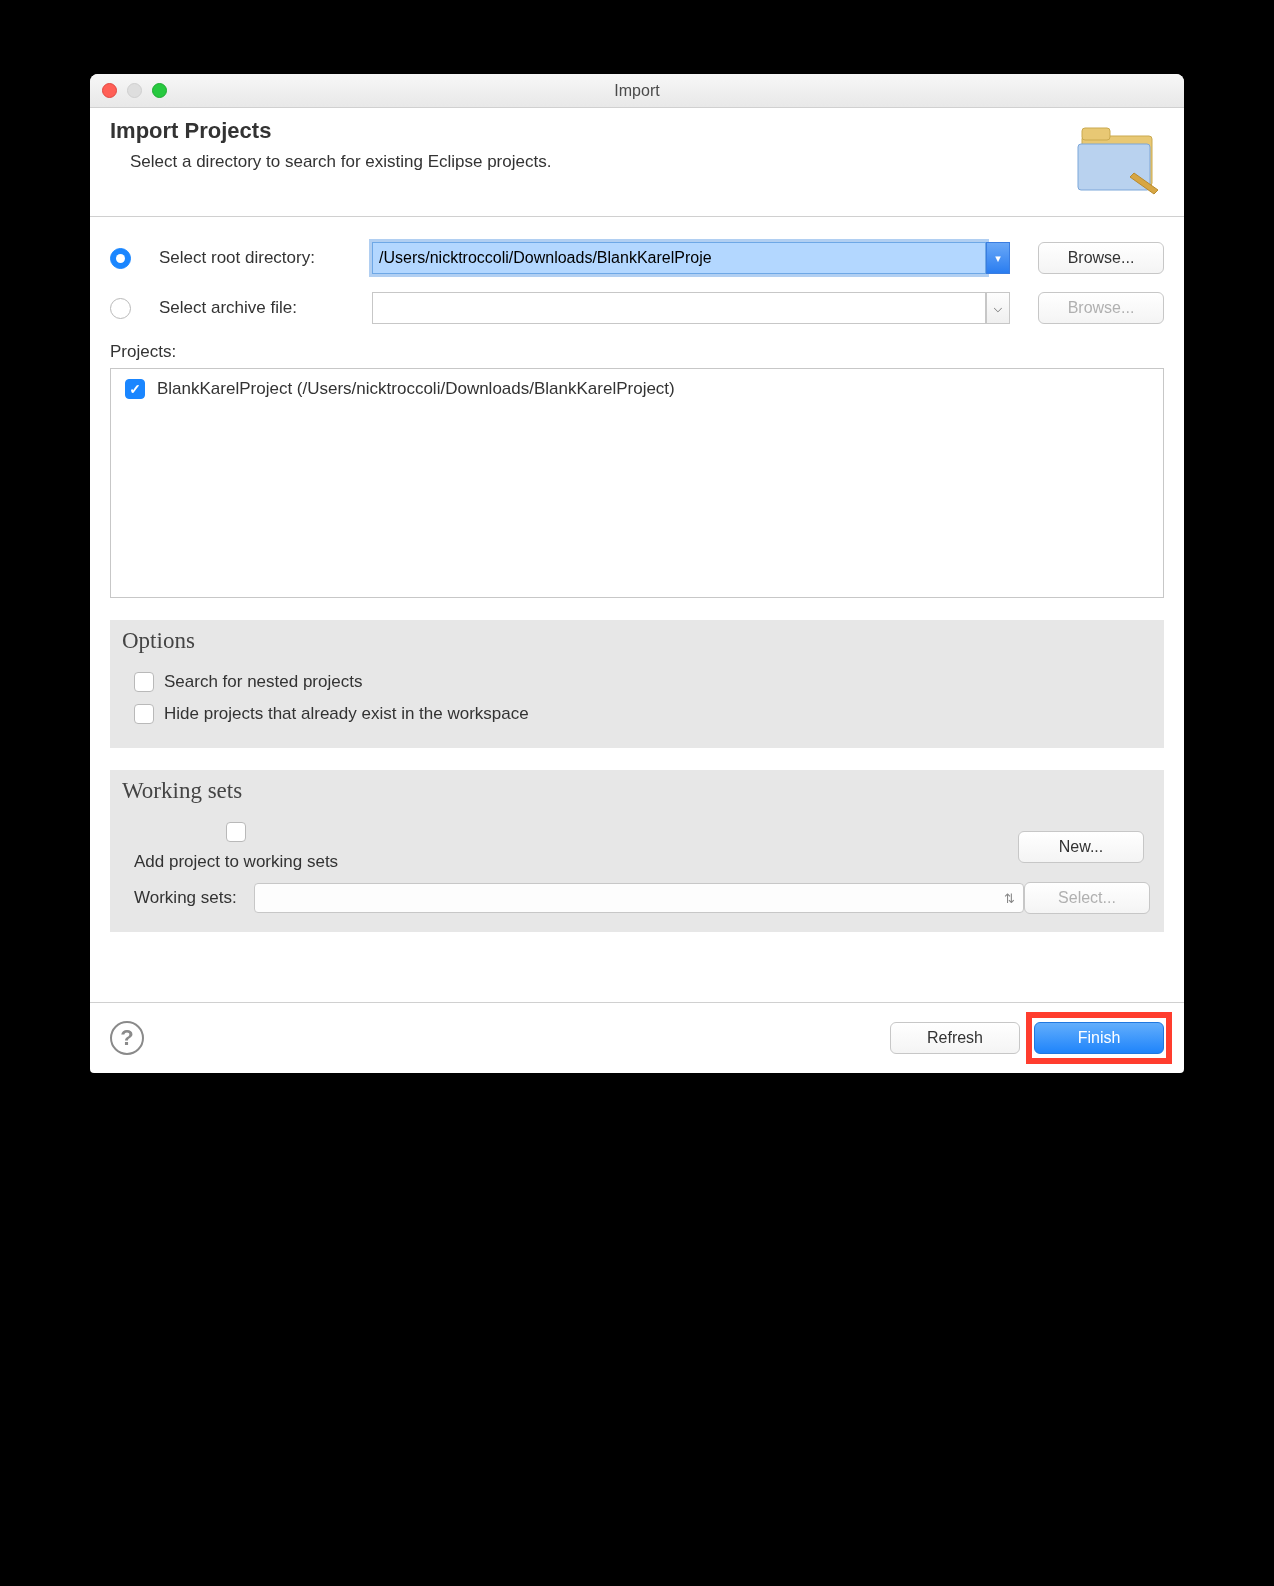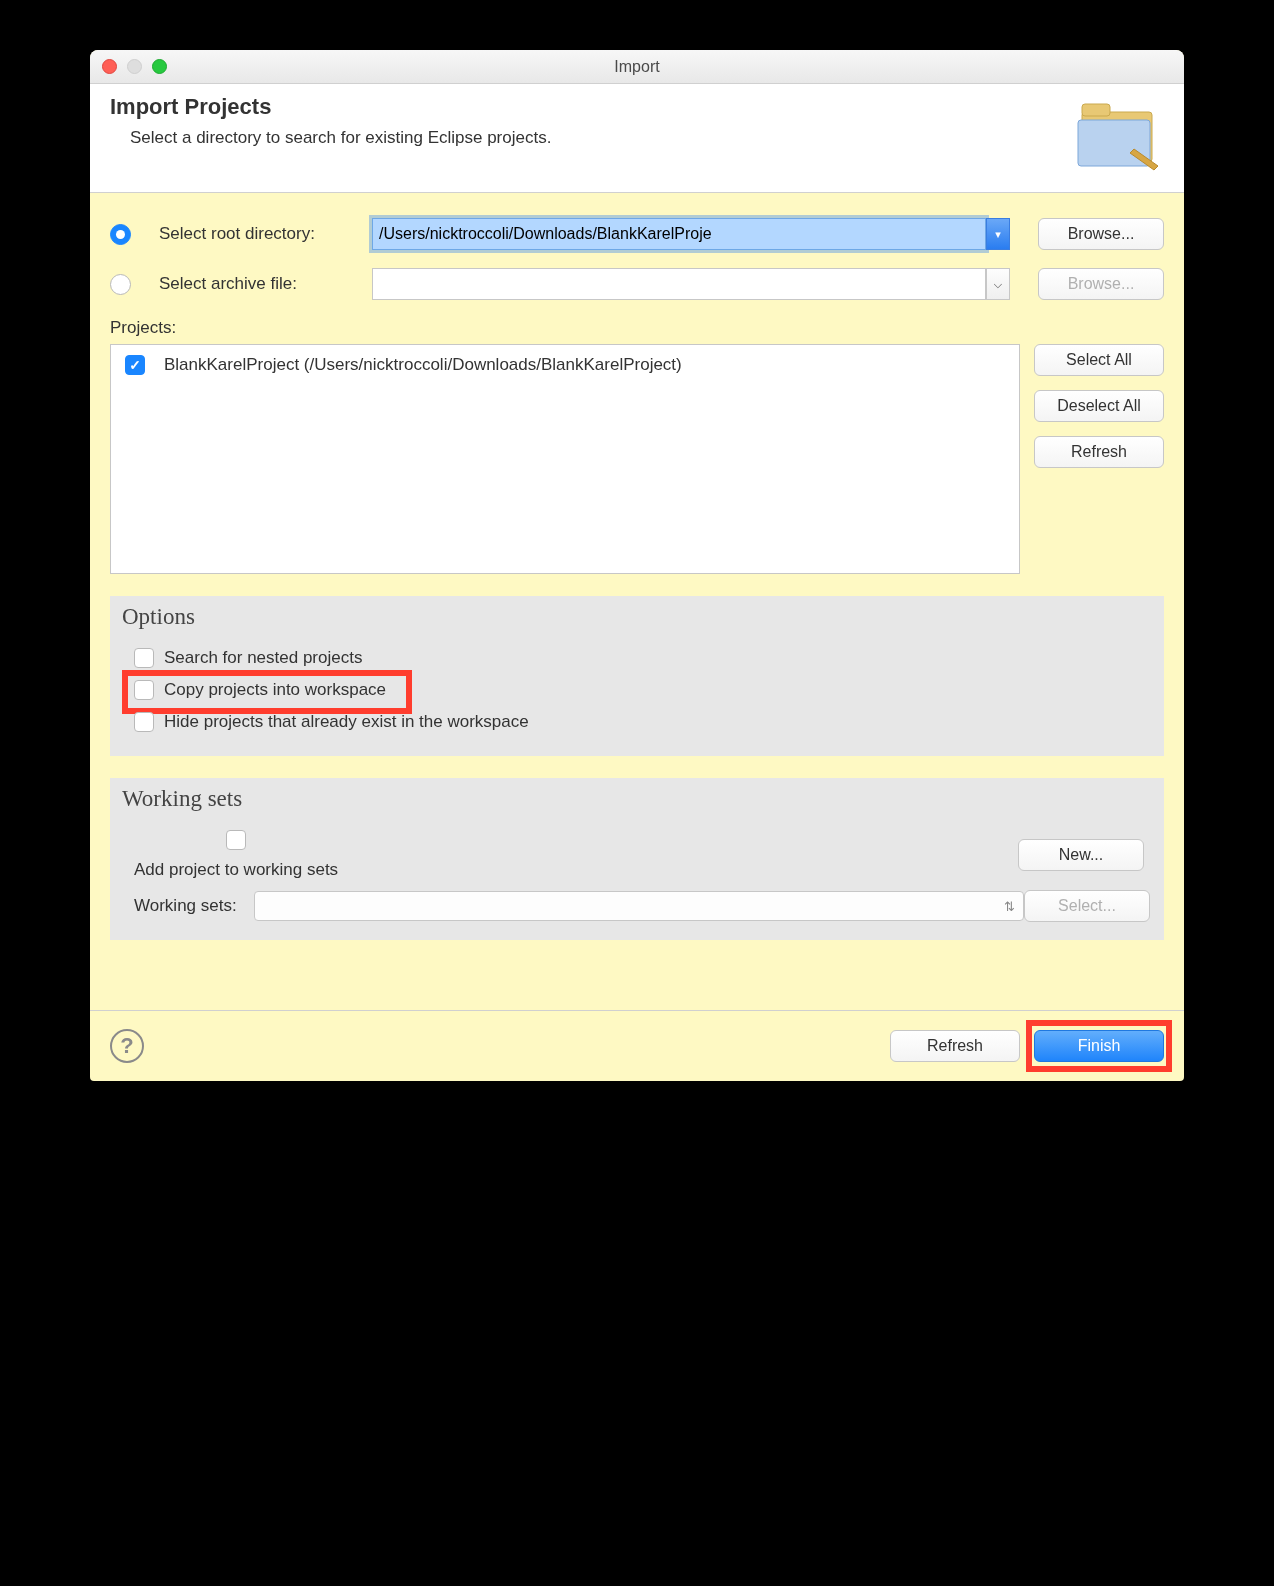--- a/index.html
+++ b/index.html
@@ -7,24 +7,25 @@
     background: #000;
     font-family: -apple-system, "Helvetica Neue", Arial, sans-serif;
     font-size: 17px;
     color: #333;
     width: 1274px;
     height: 1586px;
     padding: 50px 90px;
   }
   .window {
     width: 100%;
-    background: #fef9c3;
+    background: #ffffff;
     border-radius: 8px 8px 4px 4px;
     box-shadow: 0 15px 40px rgba(0,0,0,0.5);
     overflow: hidden;
+    margin-top: 24px;
   }
   
   .titlebar {
     height: 34px;
     background: linear-gradient(#f7f7f7, #e8e8e8);
     border-bottom: 1px solid #d0d0d0;
     display: flex;
     align-items: center;
     position: relative;
   }
@@ -164,21 +165,21 @@
     flex:1;
     height:230px;
     background:#fff;
     border:1px solid #c7c7c7;
     padding:6px;
     overflow:auto;
   }
   .project-item {
     display:flex;
     align-items:flex-end;
-    gap:19px;
+    gap:12px;
     padding:4px 8px;
     font-size:17px;
   }
   .chk {
     width:20px; height:20px;
     border-radius:4px;
     border:1px solid #b9b9b9;
     background:#fff;
     flex-shrink:0;
     display:flex; align-items:center; justify-content:center;
@@ -319,37 +320,27 @@
     </div>
 
     <div class="section-label">Projects:</div>
     <div class="projects-area">
       <div class="projects-list">
         <div class="project-item">
           <div class="chk checked"></div>
           <span>BlankKarelProject (/Users/nicktroccoli/Downloads/BlankKarelProject)</span>
         </div>
       </div>
-      <div class="proj-btn-col">
-        <button class="btn">Select All</button>
-        <button class="btn">Deselect All</button>
-        <button class="btn">Refresh</button>
-      </div>
     </div>
 
     <div class="group">
       <div class="group-title">Options</div>
       <div class="option-row">
         <div class="chk"></div>
         <span>Search for nested projects</span>
-      </div>
-      <div class="option-row" style="position:relative">
-        <div class="red-box" style="left:-2px; top:-4px; width:290px; height:44px;"></div>
-        <div class="chk"></div>
-        <span>Copy projects into workspace</span>
       </div>
       <div class="option-row">
         <div class="chk"></div>
         <span>Hide projects that already exist in the workspace</span>
       </div>
     </div>
 
     <div class="group">
       <div class="group-title">Working sets</div>
       <div class="option-row" style="justify-content:space-between; padding-right:6px;">

